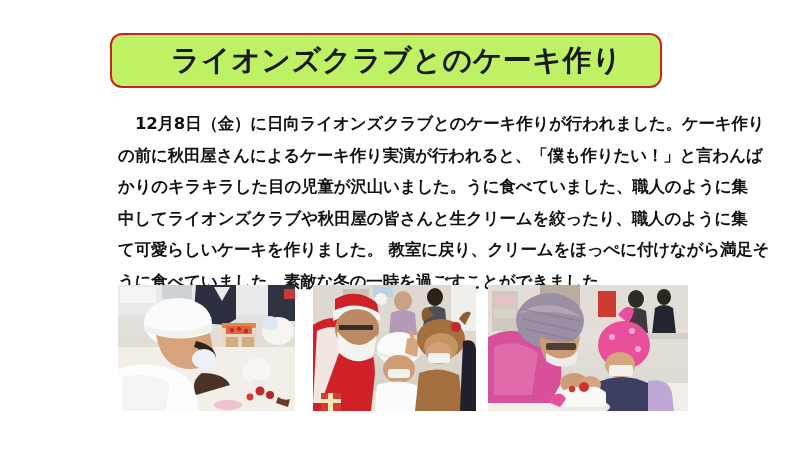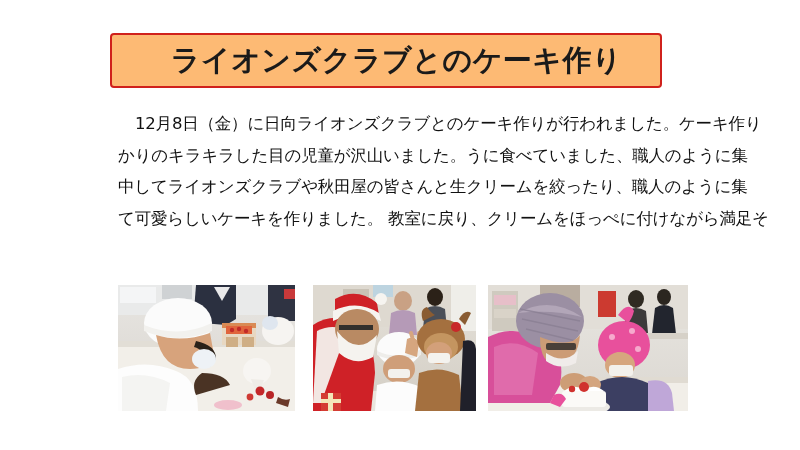--- a/index.html
+++ b/index.html
@@ -17,23 +17,23 @@
   }
 
   
   #title-banner {
     position: absolute;
     left: 110px;
     top: 33px;
     width: 552px;
     height: 55px;
     box-sizing: border-box;
-    background: #fdba74;
+    background: #bef264;
     border: 2.5px solid #d0211c;
-    border-radius: 4px;
+    border-radius: 12px;
     display: flex;
     align-items: center;
     justify-content: center;
     padding-left: 21px;
   }
   #title-text {
     font-size: 29px;
     font-weight: bold;
     color: #1a1a1a;
     letter-spacing: 0.5px;
@@ -44,21 +44,21 @@
 
   
   #body-text {
     position: absolute;
     left: 118px;
     top: 108px;
     width: 536px;
   }
   .body-line {
     font-size: 16.5px;
-    font-weight: normal;
+    font-weight: bold;
     color: #111111;
     height: 31.5px;
     line-height: 31.5px;
     white-space: nowrap;
     letter-spacing: -0.2px;
     font-family: "DejaVu Sans", "Liberation Sans", sans-serif;
   }
   .body-line.indent {
     text-indent: 17px;
   }
@@ -85,23 +85,25 @@
 </style>
 </head>
 <body>
 
 <div id="title-banner">
   <span id="title-text">ライオンズクラブとのケーキ作り</span>
 </div>
 
 <div id="body-text">
   <div class="body-line indent">12月8日（金）に日向ライオンズクラブとのケーキ作りが行われました。ケーキ作り</div>
+  <div class="body-line">の前に秋田屋さんによるケーキ作り実演が行われると、「僕も作りたい！」と言わんば</div>
   <div class="body-line">かりのキラキラした目の児童が沢山いました。うに食べていました、職人のように集</div>
   <div class="body-line">中してライオンズクラブや秋田屋の皆さんと生クリームを絞ったり、職人のように集</div>
   <div class="body-line">て可愛らしいケーキを作りました。 教室に戻り、クリームをほっぺに付けながら満足そ</div>
+  <div class="body-line">うに食べていました。素敵な冬の一時を過ごすことができました。</div>
 </div>
 
 <div id="photo-row">
 
   <div class="photo" id="photo-1">
     <svg viewBox="0 0 177 126" preserveAspectRatio="none" aria-hidden="true">
       <defs>
         <linearGradient id="p1bg" x1="0" y1="0" x2="0" y2="1">
           <stop offset="0" stop-color="#e8e6e2"></stop>
           <stop offset="1" stop-color="#d8d4cf"></stop>

